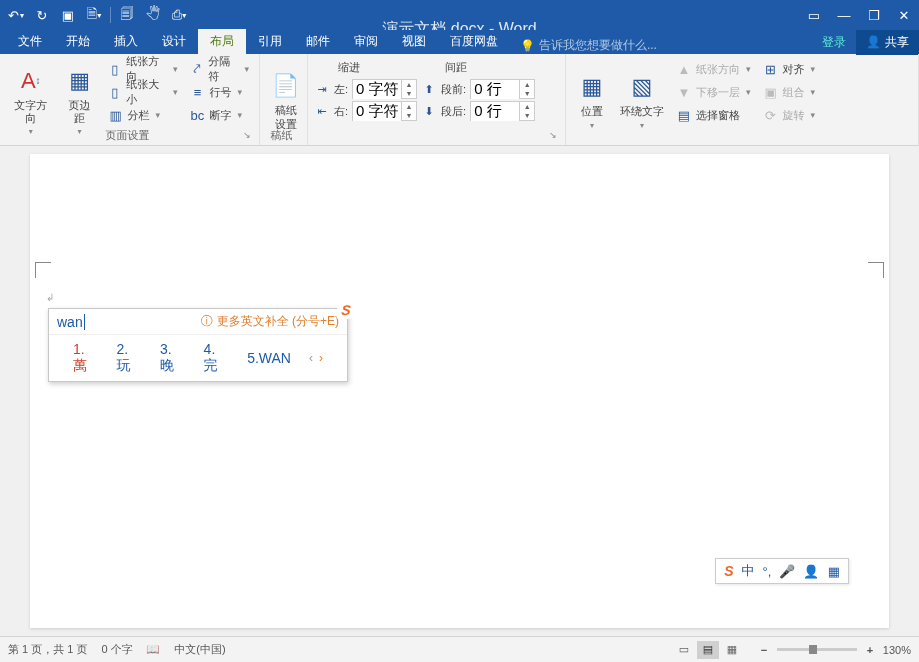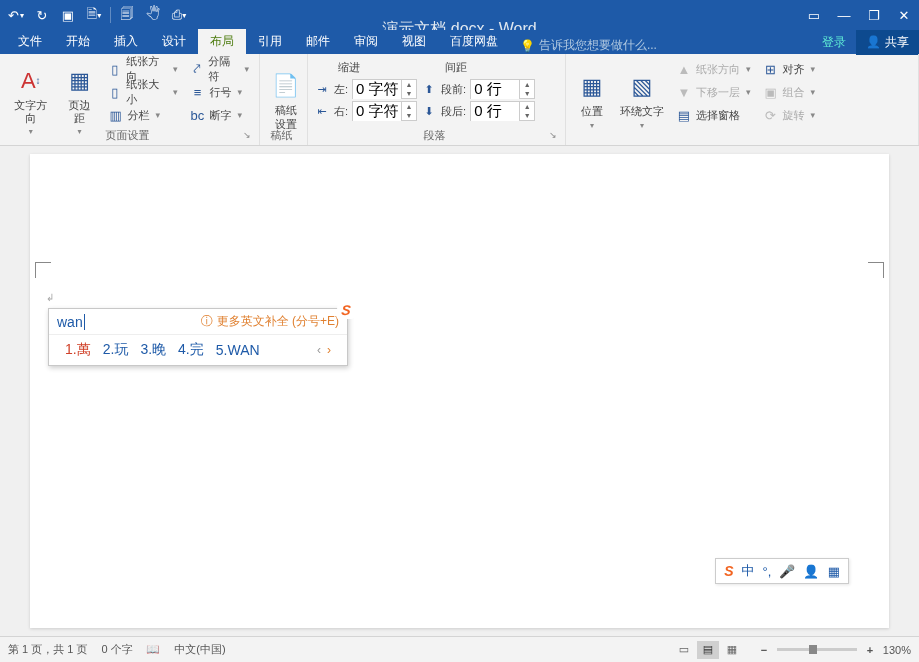--- a/index.html
+++ b/index.html
@@ -55,21 +55,21 @@
 .page-corners { position: absolute; top: 108px; width: 100%; }
 .corner-l { position: absolute; left: 5px; width: 16px; height: 16px; border-left: 1px solid #888; border-top: 1px solid #888; }
 .corner-r { position: absolute; right: 5px; width: 16px; height: 16px; border-right: 1px solid #888; border-top: 1px solid #888; }
 .cursor-mark { position: absolute; top: 138px; left: 16px; font-size: 10px; color: #aaa; }
 
 
 .ime-box { position: absolute; top: 154px; left: 18px; background: #fff; border: 1px solid #c8c8c8; box-shadow: 1px 2px 5px rgba(0,0,0,0.2); width: 300px; }
 .ime-top { display: flex; align-items: center; justify-content: space-between; padding: 4px 8px; border-bottom: 1px solid #eee; }
 .ime-input { color: #1e5aa8; font-size: 14px; font-weight: 500; border-right: 1px solid #1e5aa8; padding-right: 1px; }
 .ime-hint { color: #e08030; font-size: 12px; display: flex; align-items: center; gap: 4px; }
-.ime-candidates { display: flex; align-items: center; gap: 12px; padding: 6px 16px; font-size: 14px; }
+.ime-candidates { display: flex; align-items: center; gap: 18px; padding: 6px 24px; font-size: 14px; }
 .ime-cand { color: #1e5aa8; }
 .ime-cand.first { color: #d04028; }
 .ime-nav { margin-left: auto; display: flex; gap: 6px; color: #999; font-size: 12px; }
 .ime-nav .next { color: #e08030; }
 .ime-slogo { position: absolute; top: -8px; right: -8px; width: 18px; height: 18px; background: #fff; border-radius: 3px; display: flex; align-items: center; justify-content: center; color: #f26522; font-weight: bold; font-style: italic; font-size: 14px; transform: skewX(-5deg); }
 
 
 .ime-toolbar { position: absolute; bottom: 52px; right: 70px; background: #fff; border: 1px solid #ccc; box-shadow: 1px 1px 3px rgba(0,0,0,0.1); display: flex; align-items: center; gap: 8px; padding: 3px 8px; }
 .ime-toolbar .itb-logo { color: #f26522; font-weight: bold; font-style: italic; font-size: 14px; }
 .ime-toolbar .itb-btn { color: #1e5aa8; font-size: 13px; cursor: pointer; }
@@ -257,21 +257,20 @@
           <div class="spinner">
             <input value="0 行" style="">
             <div class="sp-btns">
                 <div class="sp-btn">▲</div>
                 <div class="sp-btn">▼</div>
               </div>
           </div>
         </div>
       </div>
     </div>
-    <div class="rib-group-label">段落</div>
     <div class="rib-dialog-launcher">↘</div>
   </div>
 
   <div class="rib-group" style="flex:1">
     <div class="rib-content">
       <div class="big-btn">
         <div class="icon-box">▦</div>
         <div class="label">位置</div>
         <span style="font-size:8px;color:#888">▾</span>
       </div>

